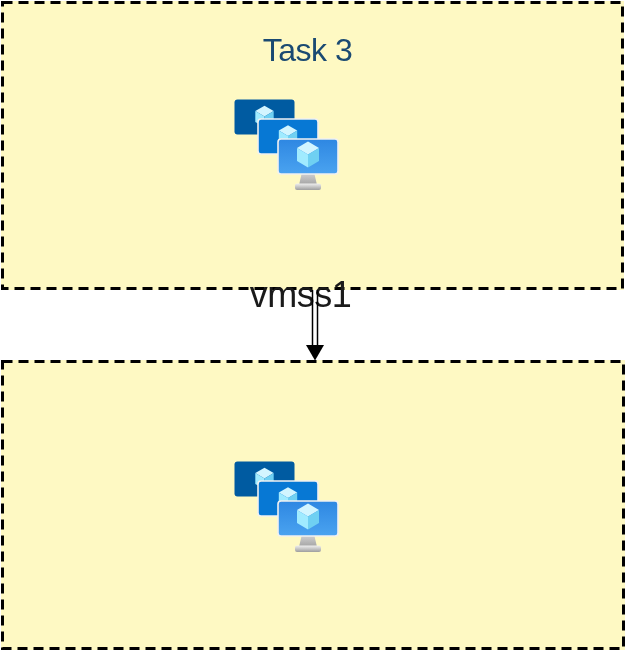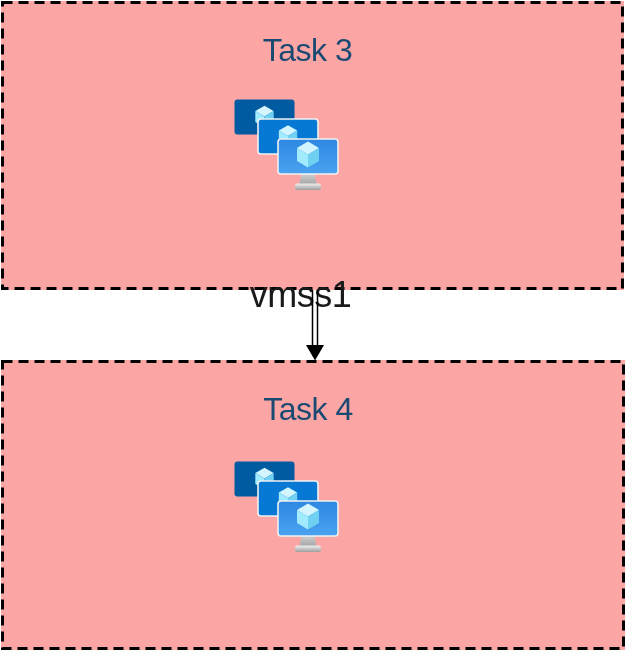--- a/index.html
+++ b/index.html
@@ -6,21 +6,21 @@
   .canvas {
     position: relative;
     width: 628px;
     height: 654px;
     background: #ffffff;
     font-family: "Liberation Sans", sans-serif;
     overflow: hidden;
   }
   .box {
     position: absolute;
-    background: #fca5a5;
+    background: #fef9c3;
   }
   .box-top    { left: 1px; top: 1px;   width: 623px; height: 289px; }
   .box-bottom { left: 1px; top: 360px; width: 624px; height: 290px; }
   .border-svg {
     position: absolute;
     left: 0; top: 0;
     width: 100%; height: 100%;
     pointer-events: none;
   }
   .task-title {
@@ -121,21 +121,20 @@
   <svg class="connector" viewBox="0 0 24 71">
     <line x1="9.5" y1="0" x2="9.5" y2="57" stroke="#000000" stroke-width="1.5"></line>
     <line x1="14.5" y1="0" x2="14.5" y2="57" stroke="#000000" stroke-width="1.5"></line>
     <polygon points="3,55 21,55 12,70.5" fill="#000000"></polygon>
   </svg>
 
   <div class="box box-bottom">
     <svg class="border-svg" viewBox="0 0 624 290">
       <rect x="1.5" y="1.5" width="621" height="287" fill="none" stroke="#000000" stroke-width="3" stroke-dasharray="10 6"></rect>
     </svg>
-    <div class="task-title">Task 4</div>
     <div class="icon-wrap icon-b">
       <svg width="106" height="92" viewBox="0 0 106 92">
         <use href="#vmss-icon"></use>
       </svg>
     </div>
     <div class="label-block label-b">
       <div>Custom auto scale rules</div>
     </div>
   </div>
 

